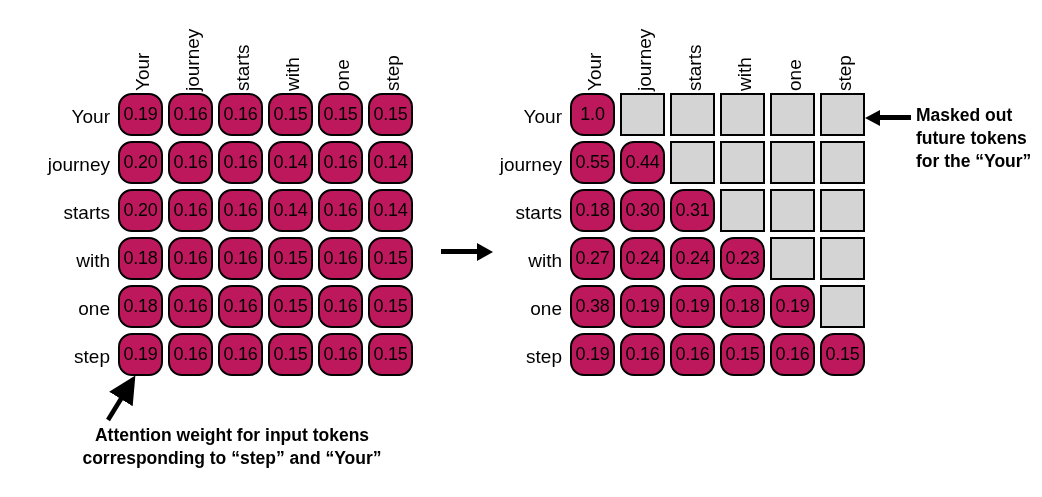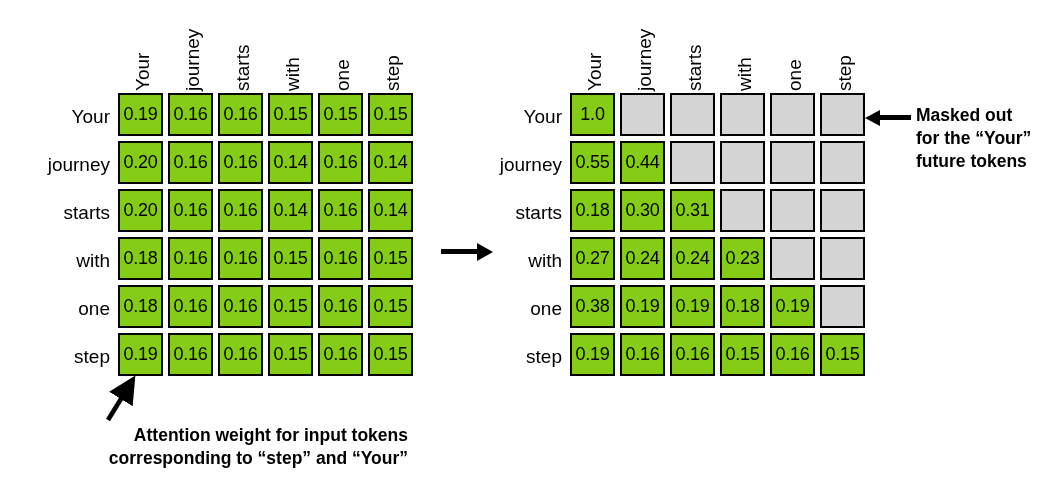--- a/index.html
+++ b/index.html
@@ -77,21 +77,21 @@
     margin: 0 5px 5px 0;
     border: 2.2px solid #000;
     box-sizing: border-box;
     display: flex;
     align-items: center;
     justify-content: center;
     font-size: 18px;
     color: #000;
     letter-spacing: -0.2px;
   }
-  .cell.val  { background: #84cc16; }
+  .cell.val  { background: #be185d; border-radius: 14px; }
   .cell.mask { background: #d4d4d4; }
 
   
   .arrow-line {
     position: absolute;
     background: #000;
   }
   .arrow-head {
     position: absolute;
     width: 0;
@@ -139,21 +139,21 @@
     top: 104px;
     width: 124px;
     font-size: 17.5px;
     text-align: left;
   }
   #bottom-note {
     left: 56px;
     top: 424px;
     width: 352px;
     font-size: 17.5px;
-    text-align: right;
+    text-align: center;
   }
   .annotation div { white-space: nowrap; }
 </style>
 </head>
 <body>
 
 <div class="figure-root">
 
   <div class="matrix-block" id="left-matrix">
     <div class="col-headers">
@@ -318,22 +318,22 @@
       </div>
   </div>
 
   <div id="mask-arrow">
     <div class="arrow-line"></div>
     <div class="arrow-head"></div>
   </div>
 
   <div class="annotation" id="mask-note">
     <div>Masked out</div>
+    <div>future tokens</div>
     <div>for the “Your”</div>
-    <div>future tokens</div>
   </div>
 
   <svg id="corner-arrow" viewBox="0 0 60 62">
     <defs>
       <marker id="diagHead" markerWidth="6" markerHeight="6" refX="4.6" refY="3" orient="auto" markerUnits="strokeWidth">
         <path d="M0,0 L6,3 L0,6 z" fill="#000"></path>
       </marker>
     </defs>
     <line x1="8" y1="52" x2="32" y2="13" stroke="#000" stroke-width="4.6" marker-end="url(#diagHead)"></line>
   </svg>

